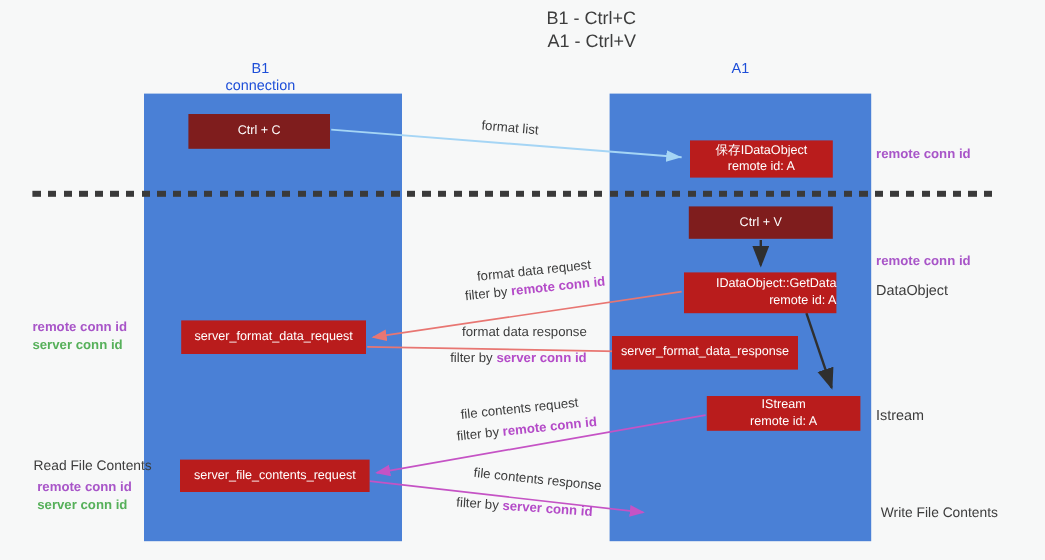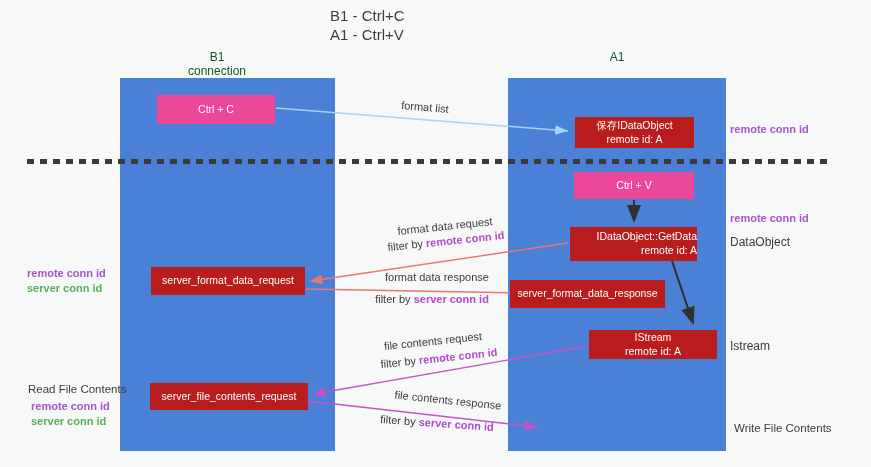--- a/index.html
+++ b/index.html
@@ -7,37 +7,37 @@
     width:871px;height:467px;
     font-family:"Liberation Sans","DejaVu Sans",sans-serif;
     background:#f7f8f8;
     position:relative;
     overflow:hidden;
   }
   .canvas{position:absolute;left:0;top:0;width:871px;height:467px;}
   .abs{position:absolute;}
   .title{
     left:330px;top:6px;width:200px;
-    text-align:left;font-size:15px;line-height:19px;color:#3d3d3d;
+    text-align:right;font-size:15px;line-height:19px;color:#3d3d3d;
   }
   .lane{background:#4a80d6;}
   .lane-left{left:120px;top:78px;width:215px;height:373px;}
   .lane-right{left:508px;top:78px;width:218px;height:373px;}
   .lane-header{
-    width:120px;text-align:center;font-size:12px;line-height:14px;color:#14532d;
+    width:120px;text-align:center;font-size:12px;line-height:14px;color:#1d4ed8;
   }
   .dashed-line{
     left:27px;top:159px;width:803px;height:5px;
     background:repeating-linear-gradient(90deg,#3a3a3a 0 7px,transparent 7px 13px);
   }
   .node{
     display:flex;flex-direction:column;align-items:center;justify-content:center;
     color:#ffffff;font-size:10.5px;line-height:1.3;white-space:nowrap;text-align:center;
   }
-  .node-green{background:#ec4899;}
+  .node-green{background:#7f1d1d;}
   .node-orange{background:#b91c1c;}
   .flow-label{
     width:150px;text-align:center;font-size:11px;color:#3c3c3c;white-space:nowrap;
   }
   .accent{color:#b44bc8;font-weight:bold;}
   .side-label{font-size:11.5px;color:#3c3c3c;white-space:nowrap;}
   .side-accent{font-size:11px;font-weight:bold;line-height:15px;white-space:nowrap;}
   .purple{color:#a855c8;}
   .sgreen{color:#56b05a;}
   svg.connectors{left:0;top:0;width:871px;height:467px;pointer-events:none;}

